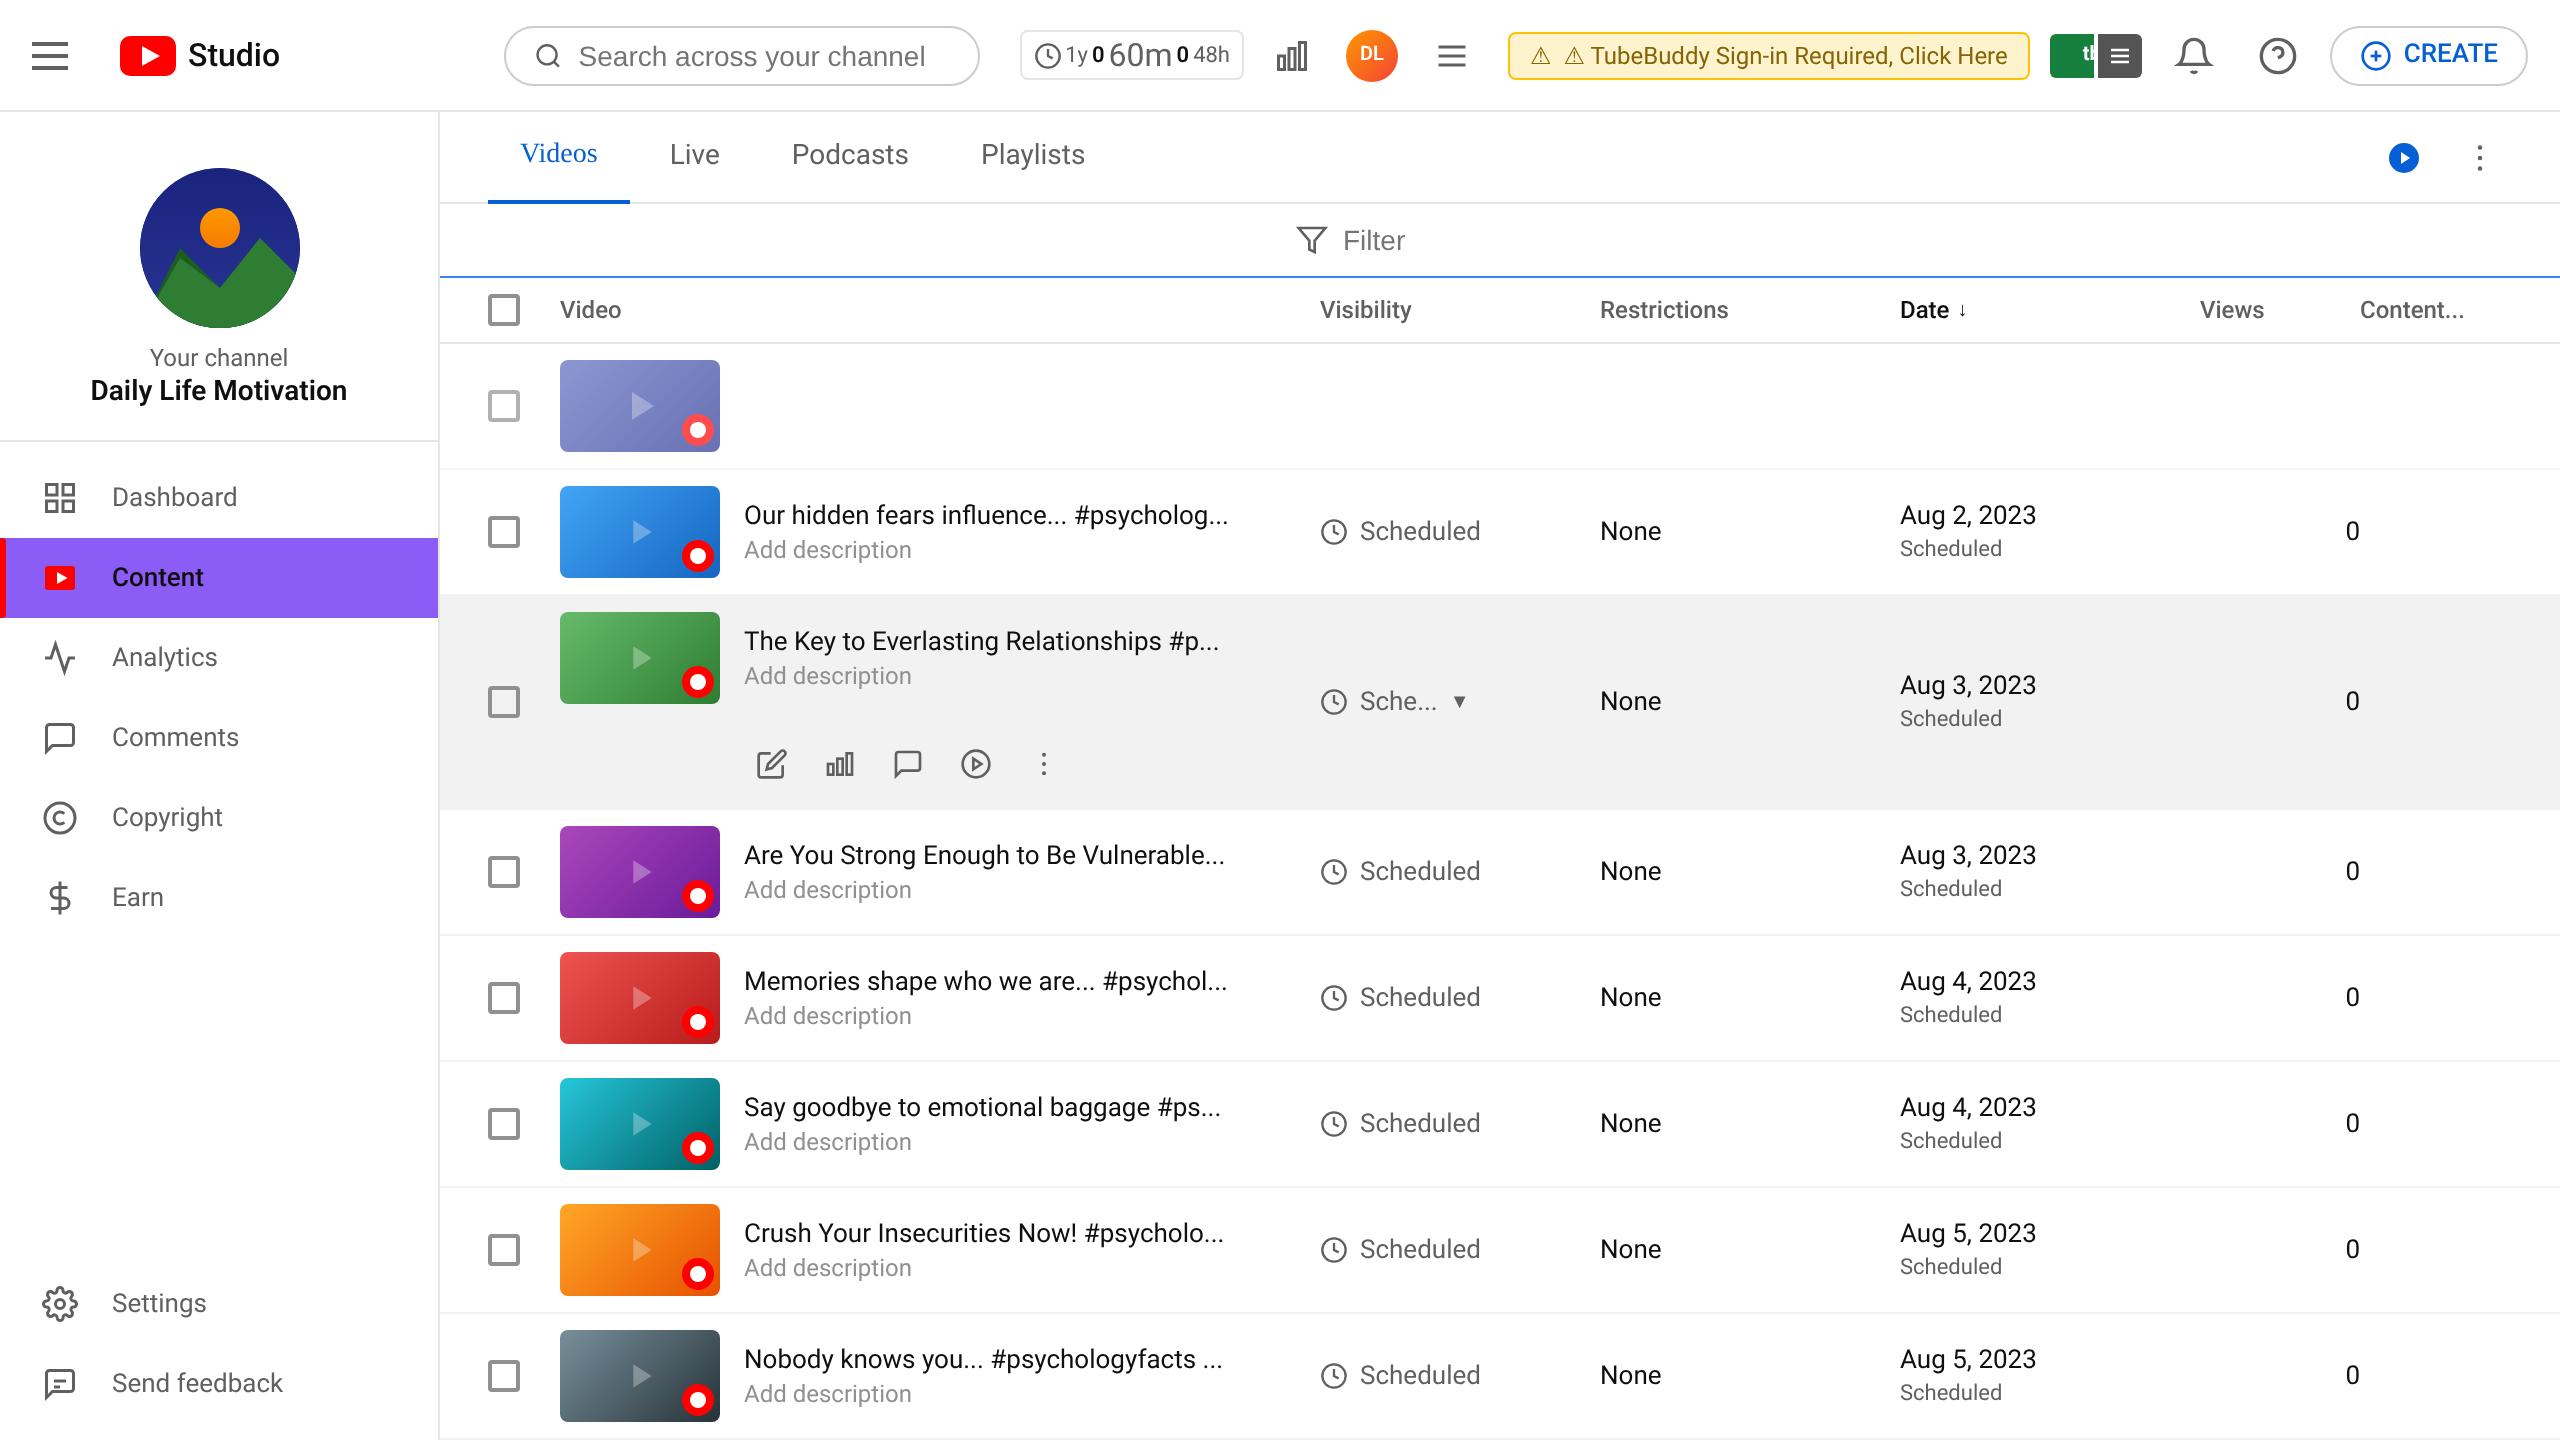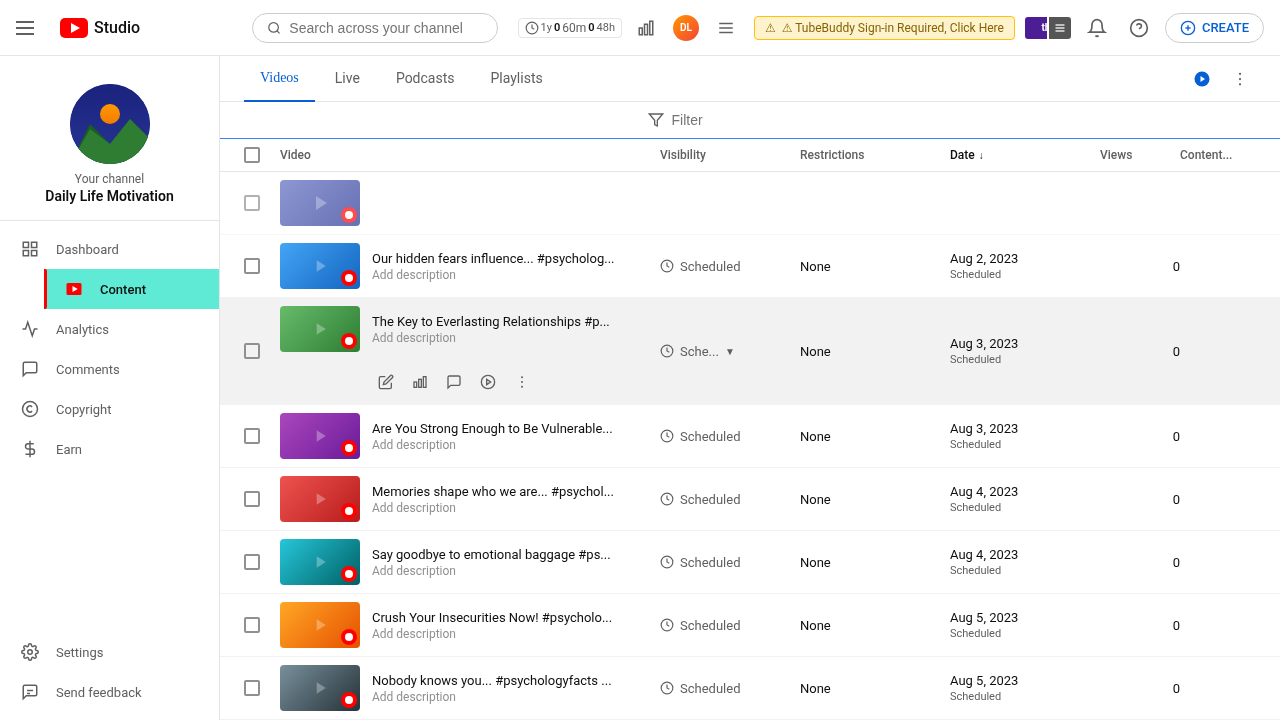--- a/index.html
+++ b/index.html
@@ -23,21 +23,21 @@
     
     .layout { display: flex; height: calc(720px - 56px); }
 
     
     .sidebar { width: 220px; min-width: 220px; border-right: 1px solid #e5e5e5; display: flex; flex-direction: column; overflow-y: auto; padding: 8px 0; }
     .channel-info { display: flex; flex-direction: column; align-items: center; padding: 20px 10px 16px; border-bottom: 1px solid #e5e5e5; margin-bottom: 8px; }
     .channel-label { font-size: 12px; color: #606060; margin-top: 8px; }
     .channel-name { font-size: 14px; font-weight: 600; margin-top: 2px; }
 
     .sidebar-item { display: flex; align-items: center; gap: 16px; padding: 10px 20px; cursor: pointer; border-radius: 0; position: relative; }
-    .sidebar-item.active { background: #5eead4; margin-left: 44px; }
+    .sidebar-item.active { background: #8b5cf6; }
     .sidebar-item.active::before { content: ''; position: absolute; left: 0; top: 0; bottom: 0; width: 3px; background: #ff0000; border-radius: 0 2px 2px 0; }
     .sidebar-icon { width: 20px; height: 20px; display: flex; align-items: center; justify-content: center; color: #606060; flex-shrink: 0; }
     .sidebar-item.active .sidebar-icon { color: #0f0f0f; }
     .sidebar-item-label { font-size: 13px; color: #606060; }
     .sidebar-item.active .sidebar-item-label { color: #0f0f0f; font-weight: 500; }
 
     
     .main { flex: 1; overflow-y: auto; padding: 0; }
 
     
@@ -112,21 +112,21 @@
   </div>
 
   <div class="topbar-mid">
     <div class="stats-box">
       <svg width="14" height="14" viewBox="0 0 24 24" fill="none" stroke="#606060" stroke-width="2">
         <circle cx="12" cy="12" r="10"></circle>
           <polyline points="12 6 12 12 16 14"></polyline>
       </svg>
       <span style="font-size:11px;color:#606060;">1y</span>
       <span style="font-size:11px;font-weight:600;color:#0f0f0f;">0</span>
-      <span style="font-size:12px;color:#606060;">60m</span>
+      <span style="font-size:16px;color:#606060;">60m</span>
       <span style="font-size:11px;font-weight:600;color:#0f0f0f;">0</span>
       <span style="font-size:11px;color:#606060;">48h</span>
     </div>
     <div class="icon-btn">
       <svg width="18" height="18" viewBox="0 0 24 24" fill="none" stroke="#606060" stroke-width="2">
         <rect x="3" y="12" width="4" height="9"></rect>
           <rect x="10" y="7" width="4" height="14"></rect>
           <rect x="17" y="3" width="4" height="18"></rect>
       </svg>
     </div>
@@ -141,21 +141,21 @@
       </svg>
     </div>
   </div>
 
   <div class="topbar-right">
     <div class="tubebuddy-warning">
       <span>⚠</span>
       <span>⚠ TubeBuddy Sign-in Required, Click Here</span>
     </div>
     <div style="display:flex;align-items:center;gap:2px;">
-      <div style="background:#4c1d95;width:22px;height:22px;border-radius:3px 0 0 3px;display:flex;align-items:center;justify-content:center;padding-left:20px;">
+      <div style="background:#15803d;width:22px;height:22px;border-radius:3px 0 0 3px;display:flex;align-items:center;justify-content:center;padding-left:20px;">
         <span style="font-size:10px;color:white;font-weight:700;">tb</span>
       </div>
       <div style="background:#555;width:22px;height:22px;border-radius:0 3px 3px 0;display:flex;align-items:center;justify-content:center;">
         <svg width="12" height="12" viewBox="0 0 24 24" fill="none" stroke="white" stroke-width="2.5">
           <line x1="3" y1="6" x2="21" y2="6"></line>
             <line x1="3" y1="12" x2="21" y2="12"></line>
             <line x1="3" y1="18" x2="21" y2="18"></line>
         </svg>
       </div>
     </div>

